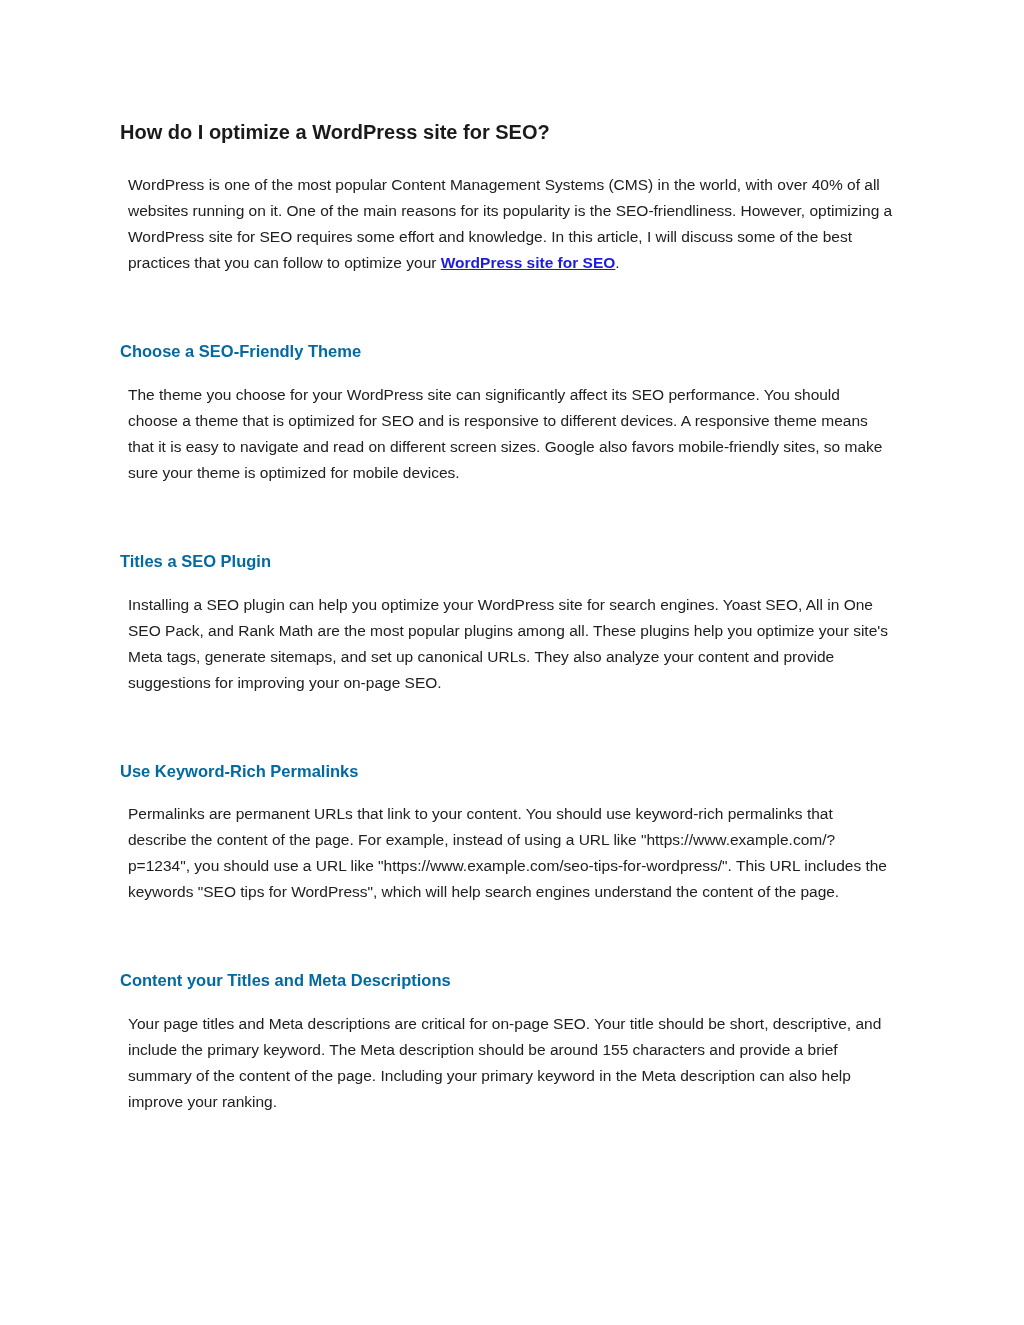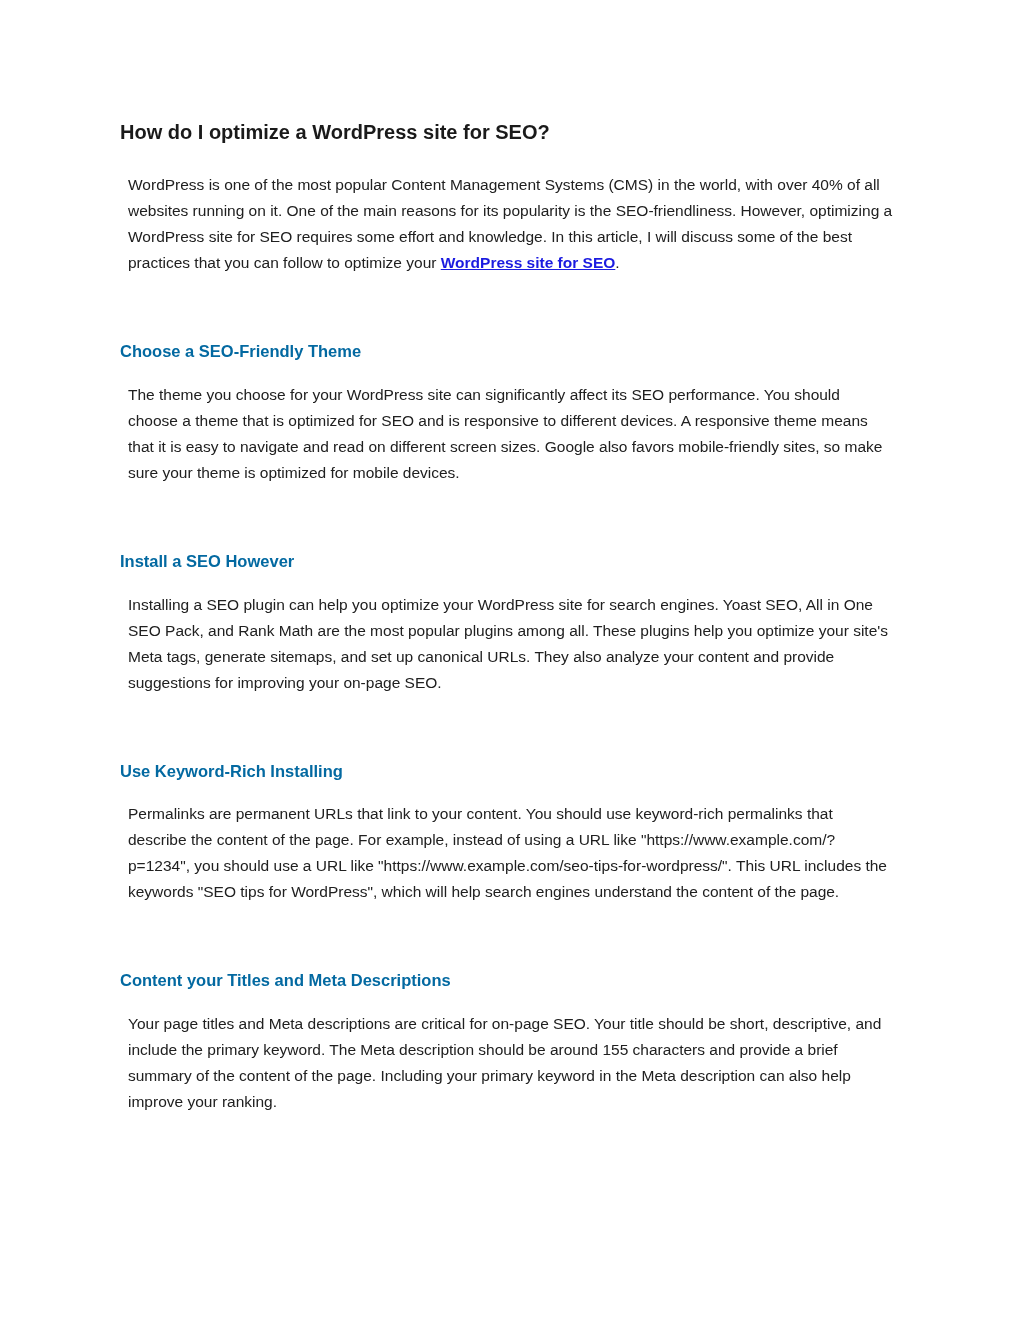--- a/index.html
+++ b/index.html
@@ -58,26 +58,26 @@
     <h1 class="doc-title">How do I optimize a WordPress site for SEO?</h1>
 
     <p class="body-text"><span>WordPress is one of the most popular Content Management Systems (CMS) in the world, with over 40% of all websites running on it. One of the main reasons for its popularity is the SEO-friendliness. However, optimizing a WordPress site for SEO requires some effort and knowledge. In this article, I will discuss some of the best practices that you can follow to optimize your </span><a class="doc-link" style="color: rgb(27, 27, 224);">WordPress site for SEO</a><span>.</span></p>
 
     <section>
       <h2 class="section-heading">Choose a SEO-Friendly Theme</h2>
       <p class="body-text">The theme you choose for your WordPress site can significantly affect its SEO performance. You should choose a theme that is optimized for SEO and is responsive to different devices. A responsive theme means that it is easy to navigate and read on different screen sizes. Google also favors mobile-friendly sites, so make sure your theme is optimized for mobile devices.</p>
     </section>
 
     <section>
-      <h2 class="section-heading">Install a SEO However</h2>
+      <h2 class="section-heading">Titles a SEO Plugin</h2>
       <p class="body-text">Installing a SEO plugin can help you optimize your WordPress site for search engines. Yoast SEO, All in One SEO Pack, and Rank Math are the most popular plugins among all. These plugins help you optimize your site's Meta tags, generate sitemaps, and set up canonical URLs. They also analyze your content and provide suggestions for improving your on-page SEO.</p>
     </section>
 
     <section>
-      <h2 class="section-heading">Use Keyword-Rich Installing</h2>
+      <h2 class="section-heading">Use Keyword-Rich Permalinks</h2>
       <p class="body-text">Permalinks are permanent URLs that link to your content. You should use keyword-rich permalinks that describe the content of the page. For example, instead of using a URL like "https://www.example.com/?p=1234", you should use a URL like "https://www.example.com/seo-tips-for-wordpress/". This URL includes the keywords "SEO tips for WordPress", which will help search engines understand the content of the page.</p>
     </section>
 
     <section>
       <h2 class="section-heading">Content your Titles and Meta Descriptions</h2>
       <p class="body-text">Your page titles and Meta descriptions are critical for on-page SEO. Your title should be short, descriptive, and include the primary keyword. The Meta description should be around 155 characters and provide a brief summary of the content of the page. Including your primary keyword in the Meta description can also help improve your ranking.</p>
     </section>
 
   </div>
 </div>

